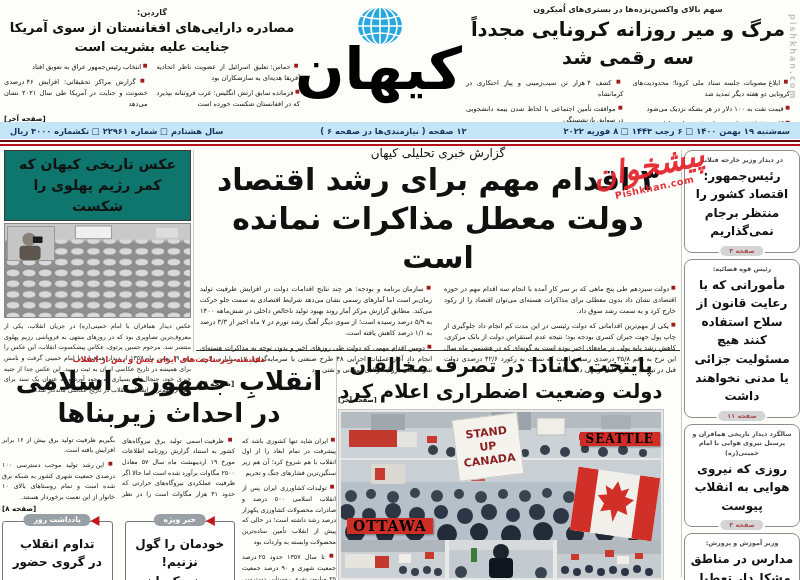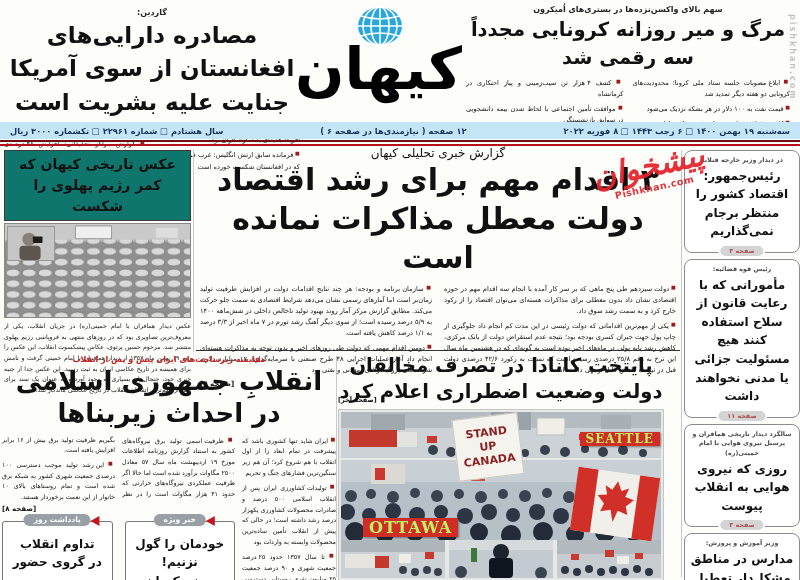--- a/index.html
+++ b/index.html
@@ -14,21 +14,21 @@
   .bullet { position: relative; margin: 0 0 3px; }
   .bullet::before { content:"■ "; color:#a11b1b; font-size:5px; vertical-align:2px; }
   .pageref { text-align:left; font-weight:bold; font-size:7px; margin-top:2px; }
   .pre { white-space: pre-line; }
 
   
   .story-topleft { position:absolute; top:8px; left:4px; width:296px; text-align:center; }
   .story-topright { position:absolute; top:5px; left:466px; width:324px; text-align:center; }
   .kick-sm { font-size:8px; font-weight:bold; color:#222; }
   .head-title { font-weight:bold; line-height:1.45; margin:2px 0 4px; }
-  .story-topleft .head-title { font-size:23px; }
+  .story-topleft .head-title { font-size:13px; }
   .story-topright .head-title { font-size:19.5px; }
   .cols2 { display:flex; gap:9px; font-size:6.6px; line-height:1.7; text-align:justify; }
   .cols2 > div { flex:1; }
 
   .masthead { position:absolute; top:4px; left:298px; width:164px; height:116px; text-align:center; }
   .globe { position:absolute; top:2px; left:59px; width:46px; height:40px; }
   .wordmark { margin-top:28px; font-size:58px; font-weight:bold; line-height:1.3; color:#000; }
 
   .vwm { position:absolute; top:14px; left:788px; writing-mode:vertical-rl; font-size:8px;
          color:#c2c2c2; letter-spacing:2px; font-weight:bold; }
@@ -76,23 +76,23 @@
   .canada-pref { position:absolute; left:0; bottom:2px; font-size:6.5px; font-weight:bold; }
   .montage { margin-top:3px; position:relative; height:172px; background:#e8e8e6; border:1px solid #c5c5c5; }
   .ph { position:absolute; overflow:hidden; }
   .ph svg { width:100%; height:100%; display:block; }
   .ph-top  { top:2px; left:2px; right:2px; height:46px; }
   .ph-main { top:50px; left:2px; right:2px; height:80px; }
   .ph-b1 { bottom:2px; left:2px;   width:104px; height:38px; }
   .ph-b2 { bottom:2px; left:110px; width:104px; height:38px; }
   .ph-b3 { bottom:2px; left:218px; width:104px; height:38px; }
   .lbl { position:absolute; font-family:"DejaVu Serif", serif; font-weight:bold; background:#cf2e27;
-         color:#bef264; padding:0 6px; letter-spacing:1px; z-index:6; box-shadow:1px 1px 2px rgba(0,0,0,.4); }
+         color:#000000; padding:0 6px; letter-spacing:1px; z-index:6; box-shadow:1px 1px 2px rgba(0,0,0,.4); }
   .lbl-seattle { top:22px; right:3px; font-size:12px; }
-  .lbl-ottawa  { top:108px; left:24px; font-size:16px; }
+  .lbl-ottawa  { top:108px; left:8px; font-size:14px; }
   .sign { position:absolute; top:6px; left:116px; width:66px; height:62px; background:#f5f3ee;
           border:1px solid #c9c5bd; transform:rotate(-7deg); color:#8c1f1f; font-weight:bold;
           font-size:11px; line-height:1.25; display:flex; align-items:center; justify-content:center;
           text-align:center; z-index:5; }
   .flag { position:absolute; top:62px; right:6px; width:84px; height:64px; transform:rotate(8deg); z-index:4; }
 
   
   .historic { position:absolute; top:150px; left:4px; width:187px; }
   .h-title { border:1.5px solid #3a3a3a; padding:3px 4px; font-size:14px; font-weight:bold;
              text-align:center; line-height:1.5; background:#0f766e; }

